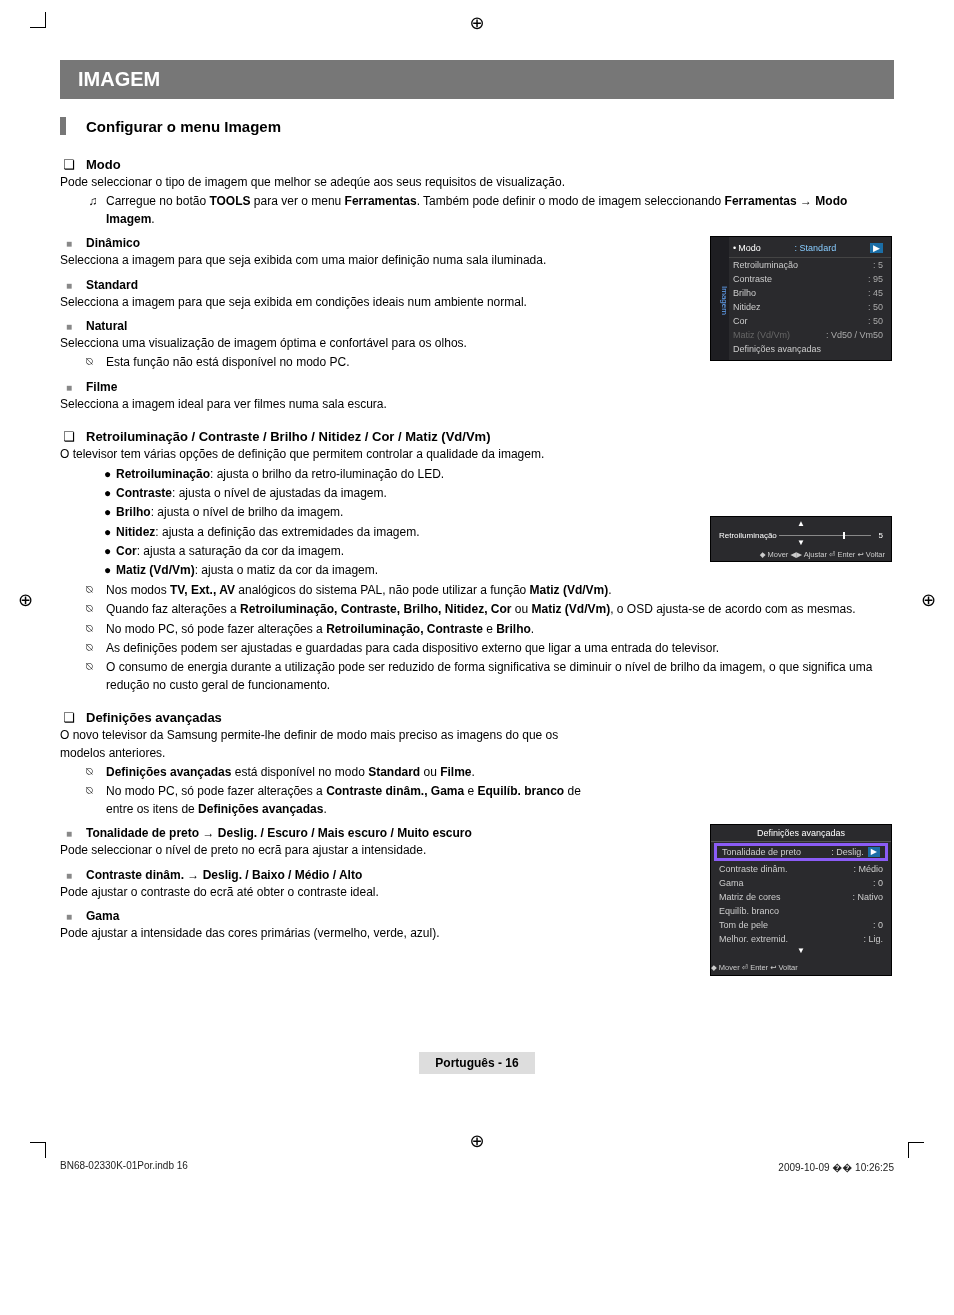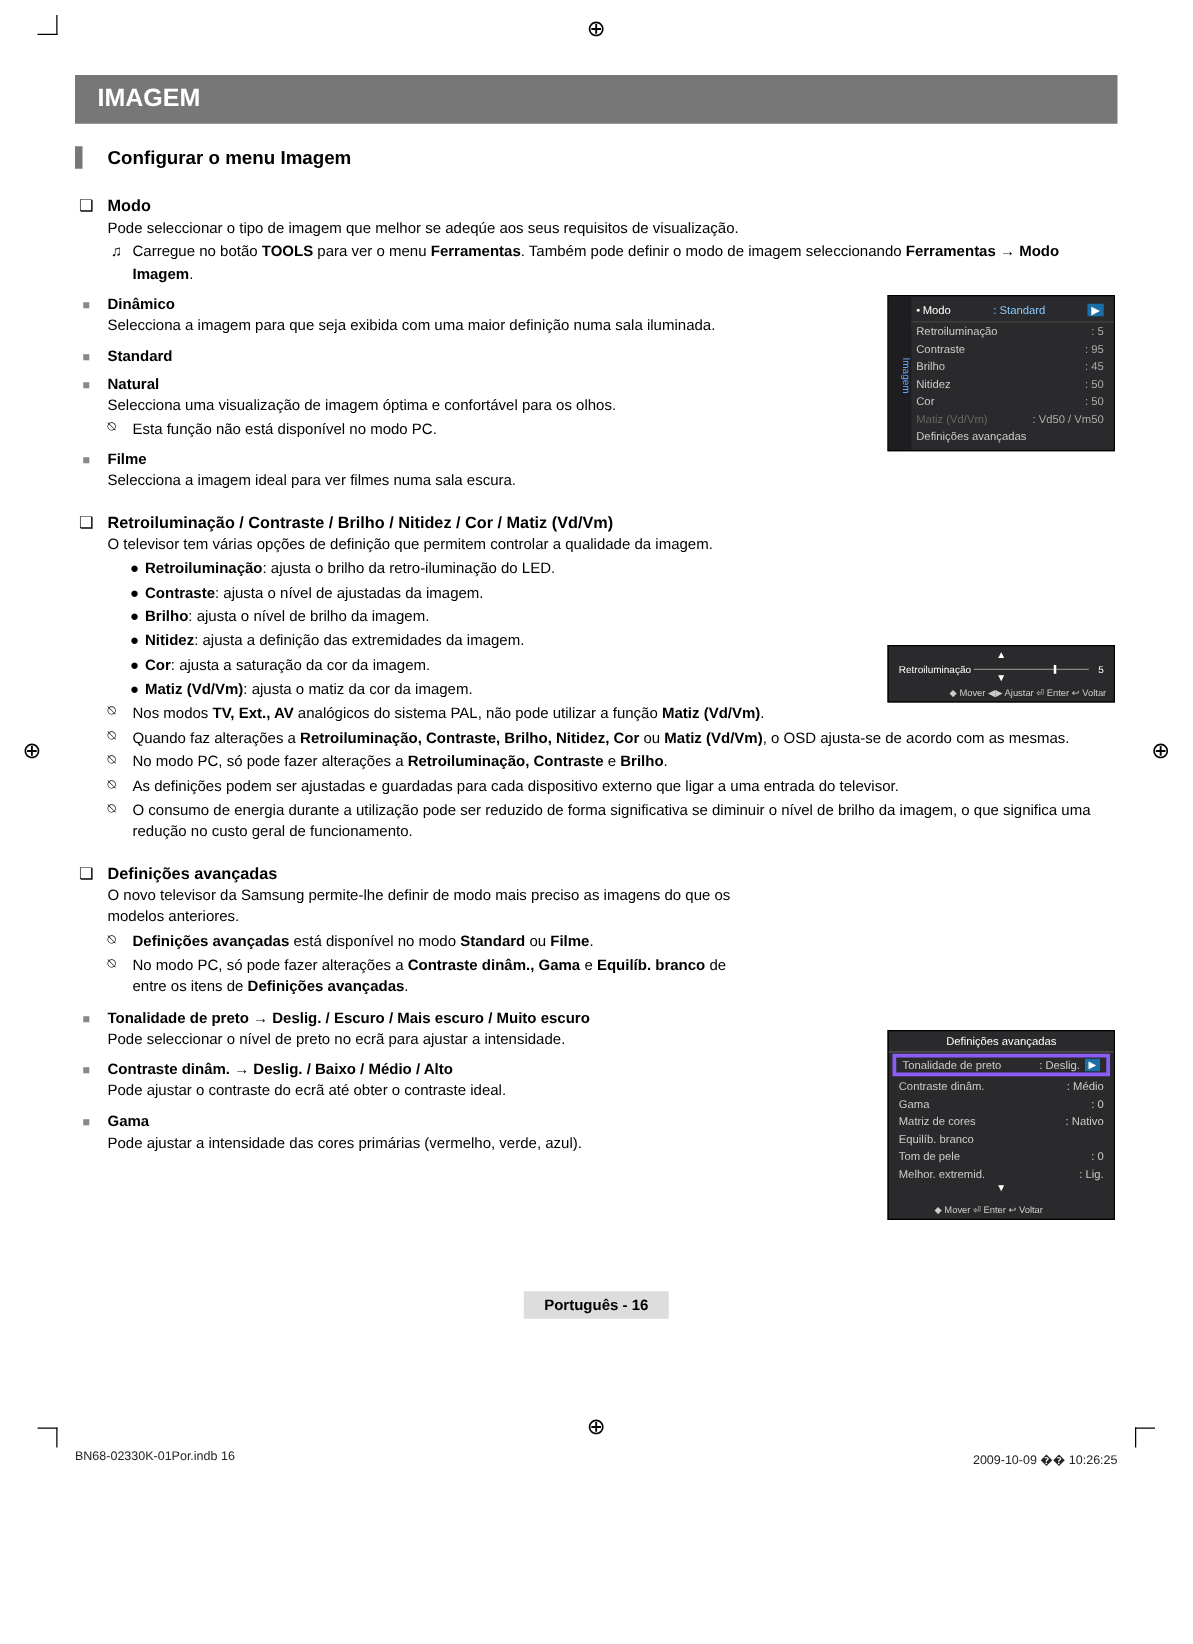--- a/index.html
+++ b/index.html
@@ -13,21 +13,21 @@
 .crop-bl { position: absolute; bottom: 42px; left: 30px; width: 15px; height: 15px; border-top: 1px solid #000; border-right: 1px solid #000; }
 .crop-br { position: absolute; bottom: 42px; right: 30px; width: 15px; height: 15px; border-top: 1px solid #000; border-left: 1px solid #000; }
 .title-bar { background: #777; color: #fff; font-size: 20px; font-weight: bold; padding: 8px 18px; margin-bottom: 18px; }
 .subtitle-row { display: flex; align-items: center; margin-bottom: 22px; text-align: center; }
 .subtitle-marker { width: 6px; height: 18px; background: #777; margin-right: 20px; }
 .subtitle { font-size: 15px; font-weight: bold; }
 .content { padding-left: 0; }
 .q-row { display: flex; align-items: baseline; margin-top: 10px; }
 .q-icon { font-size: 13px; margin-right: 8px; width: 18px; text-align: center; }
 .q-title { font-weight: bold; font-size: 13px; }
-.body-text { margin-left: 26px; margin-top: 2px; line-height: 1.45; }
+.body-text { margin-top: 2px; line-height: 1.45; }
 .sqbullet-row { display:flex; align-items:baseline; margin-top:8px; }
 .sqbullet { color:#888; width:18px; text-align:center; margin-right:8px; font-size:10px; }
 .sqtitle { font-weight:bold; }
 .icon-row { display:flex; align-items:flex-start; margin-left:26px; margin-top:2px; line-height:1.45; }
 .small-icon { width:14px; text-align:center; margin-right:6px; flex-shrink:0; }
 .round-bullet-row { display:flex; align-items:baseline; margin-left:44px; margin-top:2px; line-height:1.45; }
 .round-bullet { width:12px; flex-shrink:0; }
 .note-row { display:flex; align-items:flex-start; margin-left:26px; margin-top:2px; line-height:1.45; }
 .note-icon { width:14px; flex-shrink:0; margin-right:6px; font-size:11px; }
 .osd-box { position:absolute; background:#2a2a2d; color:#ccc; font-size:9px; border:1px solid #000; }
@@ -45,21 +45,21 @@
 .osd-slim .arrows { position:absolute; left:50%; transform:translateX(-50%); font-size:8px; color:#fff; }
 .osd-slim .au { top:2px; }
 .osd-slim .ad { bottom:14px; }
 .osd-footer { position:absolute; bottom:2px; right:6px; color:#ccc; font-size:7.5px; }
 .osd2 { top:824px; right:62px; width:180px; }
 .osd2-title { text-align:center; color:#fff; padding:3px 0; font-size:9px; border-bottom:1px solid #555; }
 .osd2-row { display:flex; padding:2px 8px; }
 .osd2-row.first { border:3px solid #8b5cf6; margin:1px 3px; padding:1px 5px; }
 .osd2-row .v { margin-left:auto; color:#ccc; }
 .osd2-row .arrow { margin-left:4px; background:#1b6ea6; color:#fff; padding:0 3px; font-size:8px; }
-.osd2 .osd-footer { position:static; text-align:center; padding:8px 20px 3px 0; }
+.osd2 .osd-footer { position:static; text-align:left; padding:8px 20px 3px 0; }
 .pager { text-align:center; margin-top:110px; }
 .pager-inner { display:inline-block; background:#ddd; padding:4px 16px; font-size:12px; font-weight:bold; }
 .footer-line { position:absolute; bottom:26px; left:60px; right:60px; display:flex; justify-content:space-between; font-size:10px; color:#222; }
 b { font-weight:bold; }
 </style>
 </head>
 <body>
 
 <div class="page">
   <span class="reg-mark reg-top">⊕</span>
@@ -91,20 +91,21 @@
     <div class="sqbullet-row">
         <span class="sqbullet">■</span>
         <span class="sqtitle">Dinâmico</span>
       </div>
     <div class="body-text">Selecciona a imagem para que seja exibida com uma maior definição numa sala iluminada.</div>
 
     <div class="sqbullet-row">
         <span class="sqbullet">■</span>
         <span class="sqtitle">Standard</span>
       </div>
+    <div class="body-text">Selecciona a imagem para que seja exibida em condições ideais num ambiente normal.</div>
 
     <div class="sqbullet-row">
         <span class="sqbullet">■</span>
         <span class="sqtitle">Natural</span>
       </div>
     <div class="body-text">Selecciona uma visualização de imagem óptima e confortável para os olhos.</div>
     <div class="note-row">
         <span class="note-icon">⍉</span>
         <span>Esta função não está disponível no modo PC.</span>
       </div>

